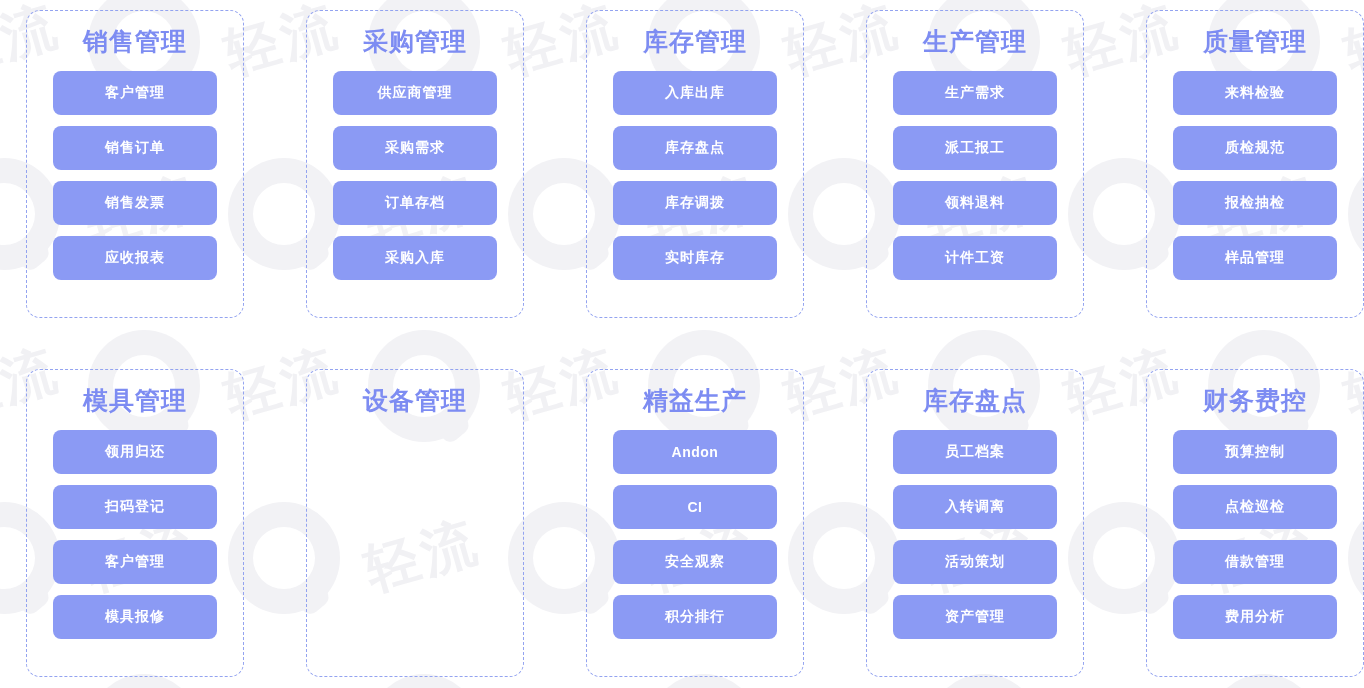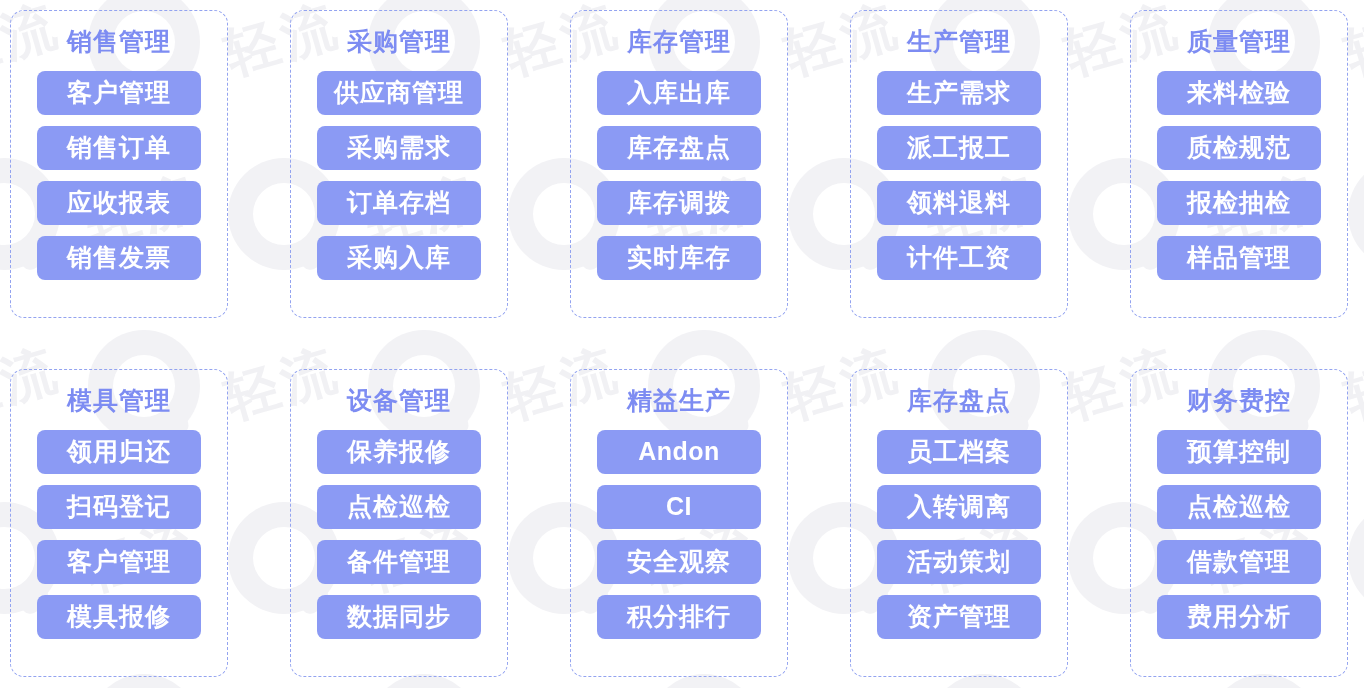--- a/index.html
+++ b/index.html
@@ -80,21 +80,21 @@
   
   #module-grid {
     position: absolute;
     inset: 0;
     z-index: 1;
     display: grid;
     grid-template-columns: repeat(5, 218px);
     grid-template-rows: 308px 308px;
     column-gap: 62px;
     row-gap: 51px;
-    padding: 10px 0 0 10px;
+    padding: 10px 0 0 26px;
     justify-content: start;
     align-content: start;
   }
 
   .module-card {
     border: 1px dashed #93a3f0;
     border-radius: 14px;
     background: transparent;
     display: flex;
     flex-direction: column;
@@ -121,21 +121,21 @@
     width: 100%;
     align-items: center;
   }
 
   .item-pill {
     width: 164px;
     height: 44px;
     border-radius: 8px;
     background: #8b9af4;
     color: #ffffff;
-    font-size: 25px;
+    font-size: 14px;
     font-weight: 700;
     letter-spacing: 1px;
     display: flex;
     align-items: center;
     justify-content: center;
     white-space: nowrap;
     text-align: center;
     user-select: none;
   }
   .item-pill.latin {
@@ -262,22 +262,22 @@
       <div class="wm-text">轻流</div>
     </div>
   </div>
 
 <div id="module-grid">
     <div class="module-card">
       <div class="card-title">销售管理</div>
       <div class="item-list">
         <div class="item-pill">客户管理</div>
         <div class="item-pill">销售订单</div>
+        <div class="item-pill">销售发票</div>
         <div class="item-pill">应收报表</div>
-        <div class="item-pill">销售发票</div>
       </div>
     </div>
     <div class="module-card">
       <div class="card-title">采购管理</div>
       <div class="item-list">
         <div class="item-pill">供应商管理</div>
         <div class="item-pill">采购需求</div>
         <div class="item-pill">订单存档</div>
         <div class="item-pill">采购入库</div>
       </div>
@@ -313,26 +313,20 @@
       <div class="card-title">模具管理</div>
       <div class="item-list">
         <div class="item-pill">领用归还</div>
         <div class="item-pill">扫码登记</div>
         <div class="item-pill">客户管理</div>
         <div class="item-pill">模具报修</div>
       </div>
     </div>
     <div class="module-card">
       <div class="card-title">设备管理</div>
-      <div class="item-list">
-        <div class="item-pill">保养报修</div>
-        <div class="item-pill">点检巡检</div>
-        <div class="item-pill">备件管理</div>
-        <div class="item-pill">数据同步</div>
-      </div>
     </div>
     <div class="module-card">
       <div class="card-title">精益生产</div>
       <div class="item-list">
         <div class="item-pill latin">Andon</div>
         <div class="item-pill latin">CI</div>
         <div class="item-pill">安全观察</div>
         <div class="item-pill">积分排行</div>
       </div>
     </div>

